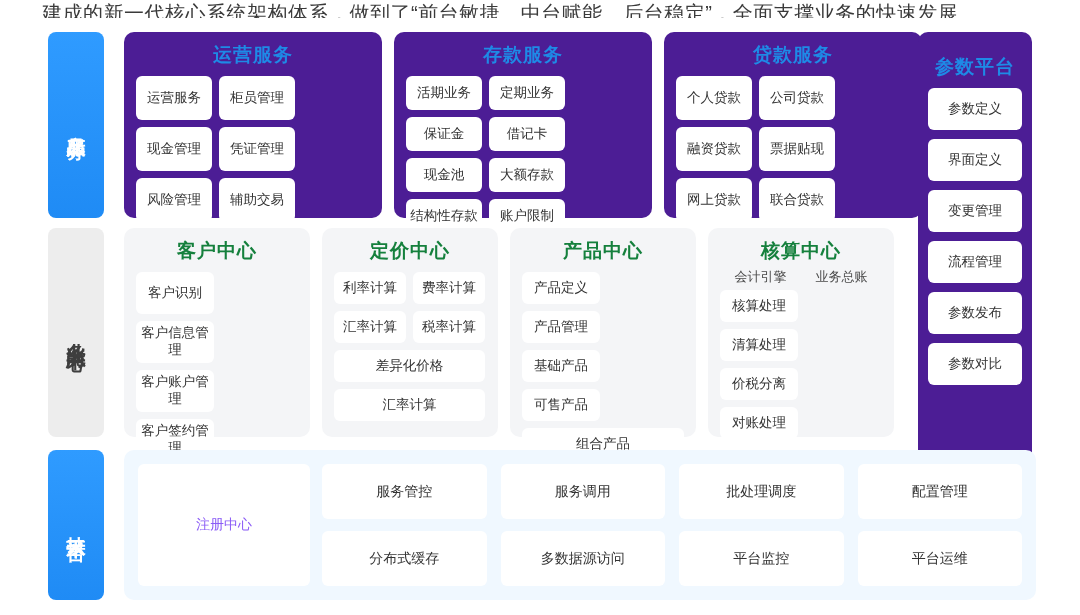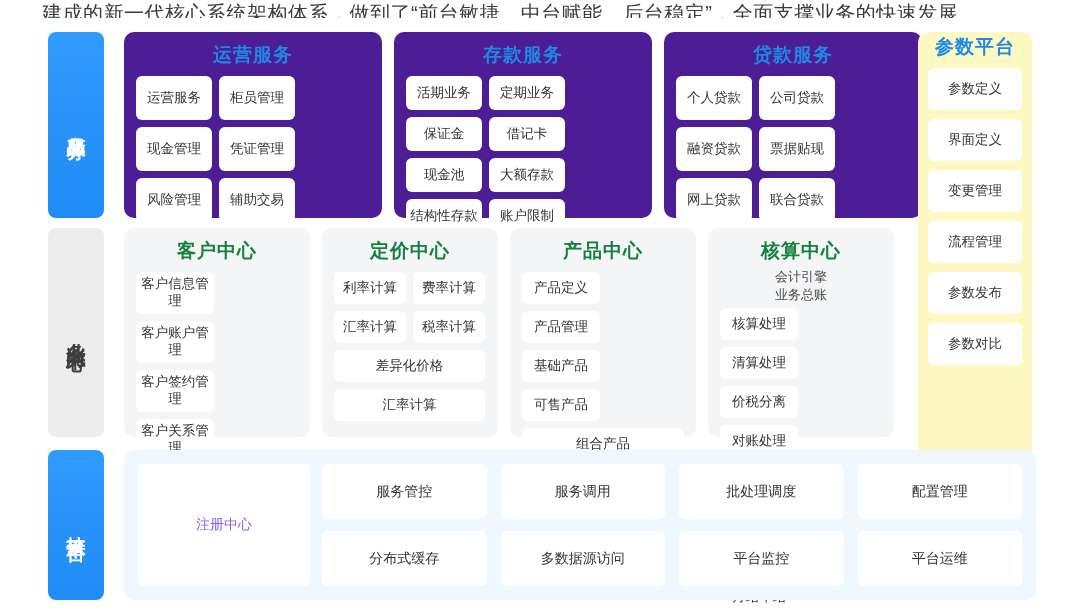--- a/index.html
+++ b/index.html
@@ -81,21 +81,21 @@
     font-size: 19px;
     font-weight: bold;
     margin-bottom: 8px;
     letter-spacing: 1px;
   }
   .group-title.blue { color: #1e8ae6; }
   .group-title.dark { color: #15803d; }
 
   .subtitle-row {
     display: flex;
-    flex-direction: column;
+    flex-direction: row;
     justify-content: space-around;
     font-size: 13px;
     color: #4a4a4a;
     margin: -4px 0 4px 0;
   }
   .subtitle-row span { flex: 1; text-align: center; }
 
   .cells {
     display: flex;
     flex-wrap: wrap;
@@ -127,23 +127,23 @@
   #g-loan .cell { width: 76px; height: 44px; }
 
   
   #g-param {
     position: absolute;
     top: 32px;
     left: 918px;
     width: 114px;
     height: 451px;
     border-radius: 10px;
-    background: #fef9c3;
+    background: #4c1d95;
     box-sizing: border-box;
-    padding: 2px 10px 10px 10px;
+    padding: 22px 10px 10px 10px;
     display: flex;
     flex-direction: column;
   }
   #g-param .cells { flex-direction: column; flex-wrap: nowrap; gap: 9px; }
   #g-param .cell { width: 94px; height: 42px; }
 
   
   #row2 { top: 228px; left: 48px; }
   #row2 .vlabel { height: 209px; }
   #g-cust  { width: 186px; height: 209px; margin-left: 20px; }
@@ -258,20 +258,21 @@
       <div class="cell">参数对比</div>
     </div>
   </div>
 
   <div class="band" id="row2">
     <div class="vlabel grey">业务能力中心</div>
 
     <div class="group grey" id="g-cust">
       <div class="group-title dark">客户中心</div>
       <div class="cells">
+        <div class="cell">客户识别</div>
         <div class="cell">客户信息管理</div>
         <div class="cell">客户账户管理</div>
         <div class="cell">客户签约管理</div>
         <div class="cell">客户关系管理</div>
         <div class="cell">客户风险管理</div>
       </div>
     </div>
 
     <div class="group grey" id="g-price">
       <div class="group-title dark">定价中心</div>

